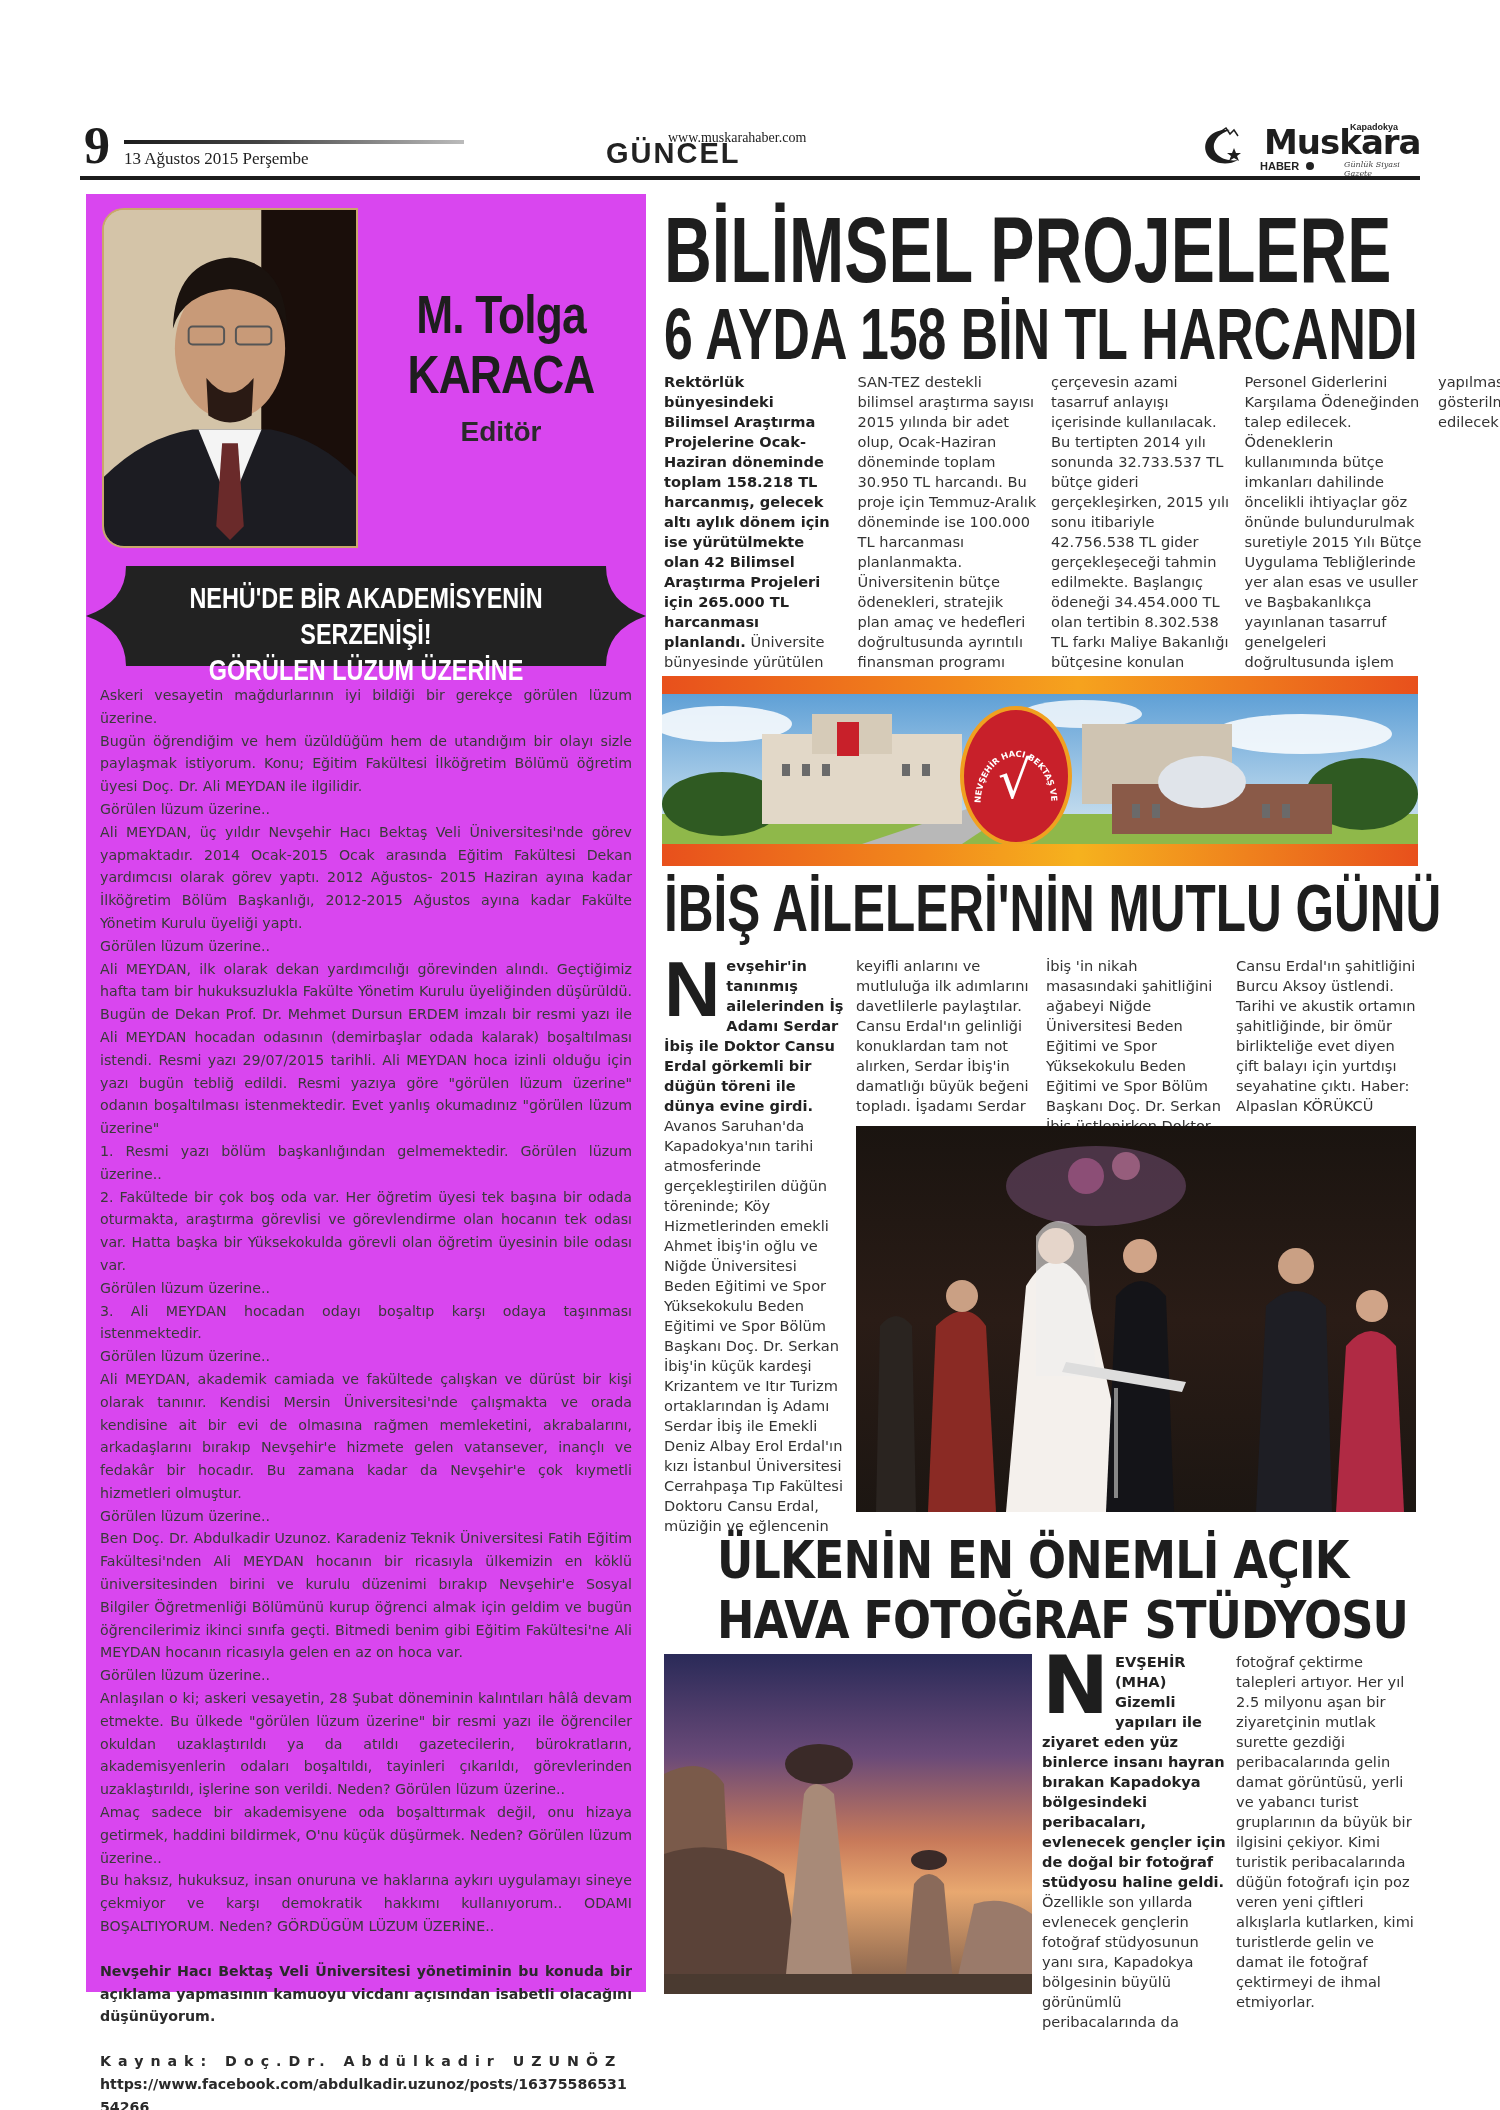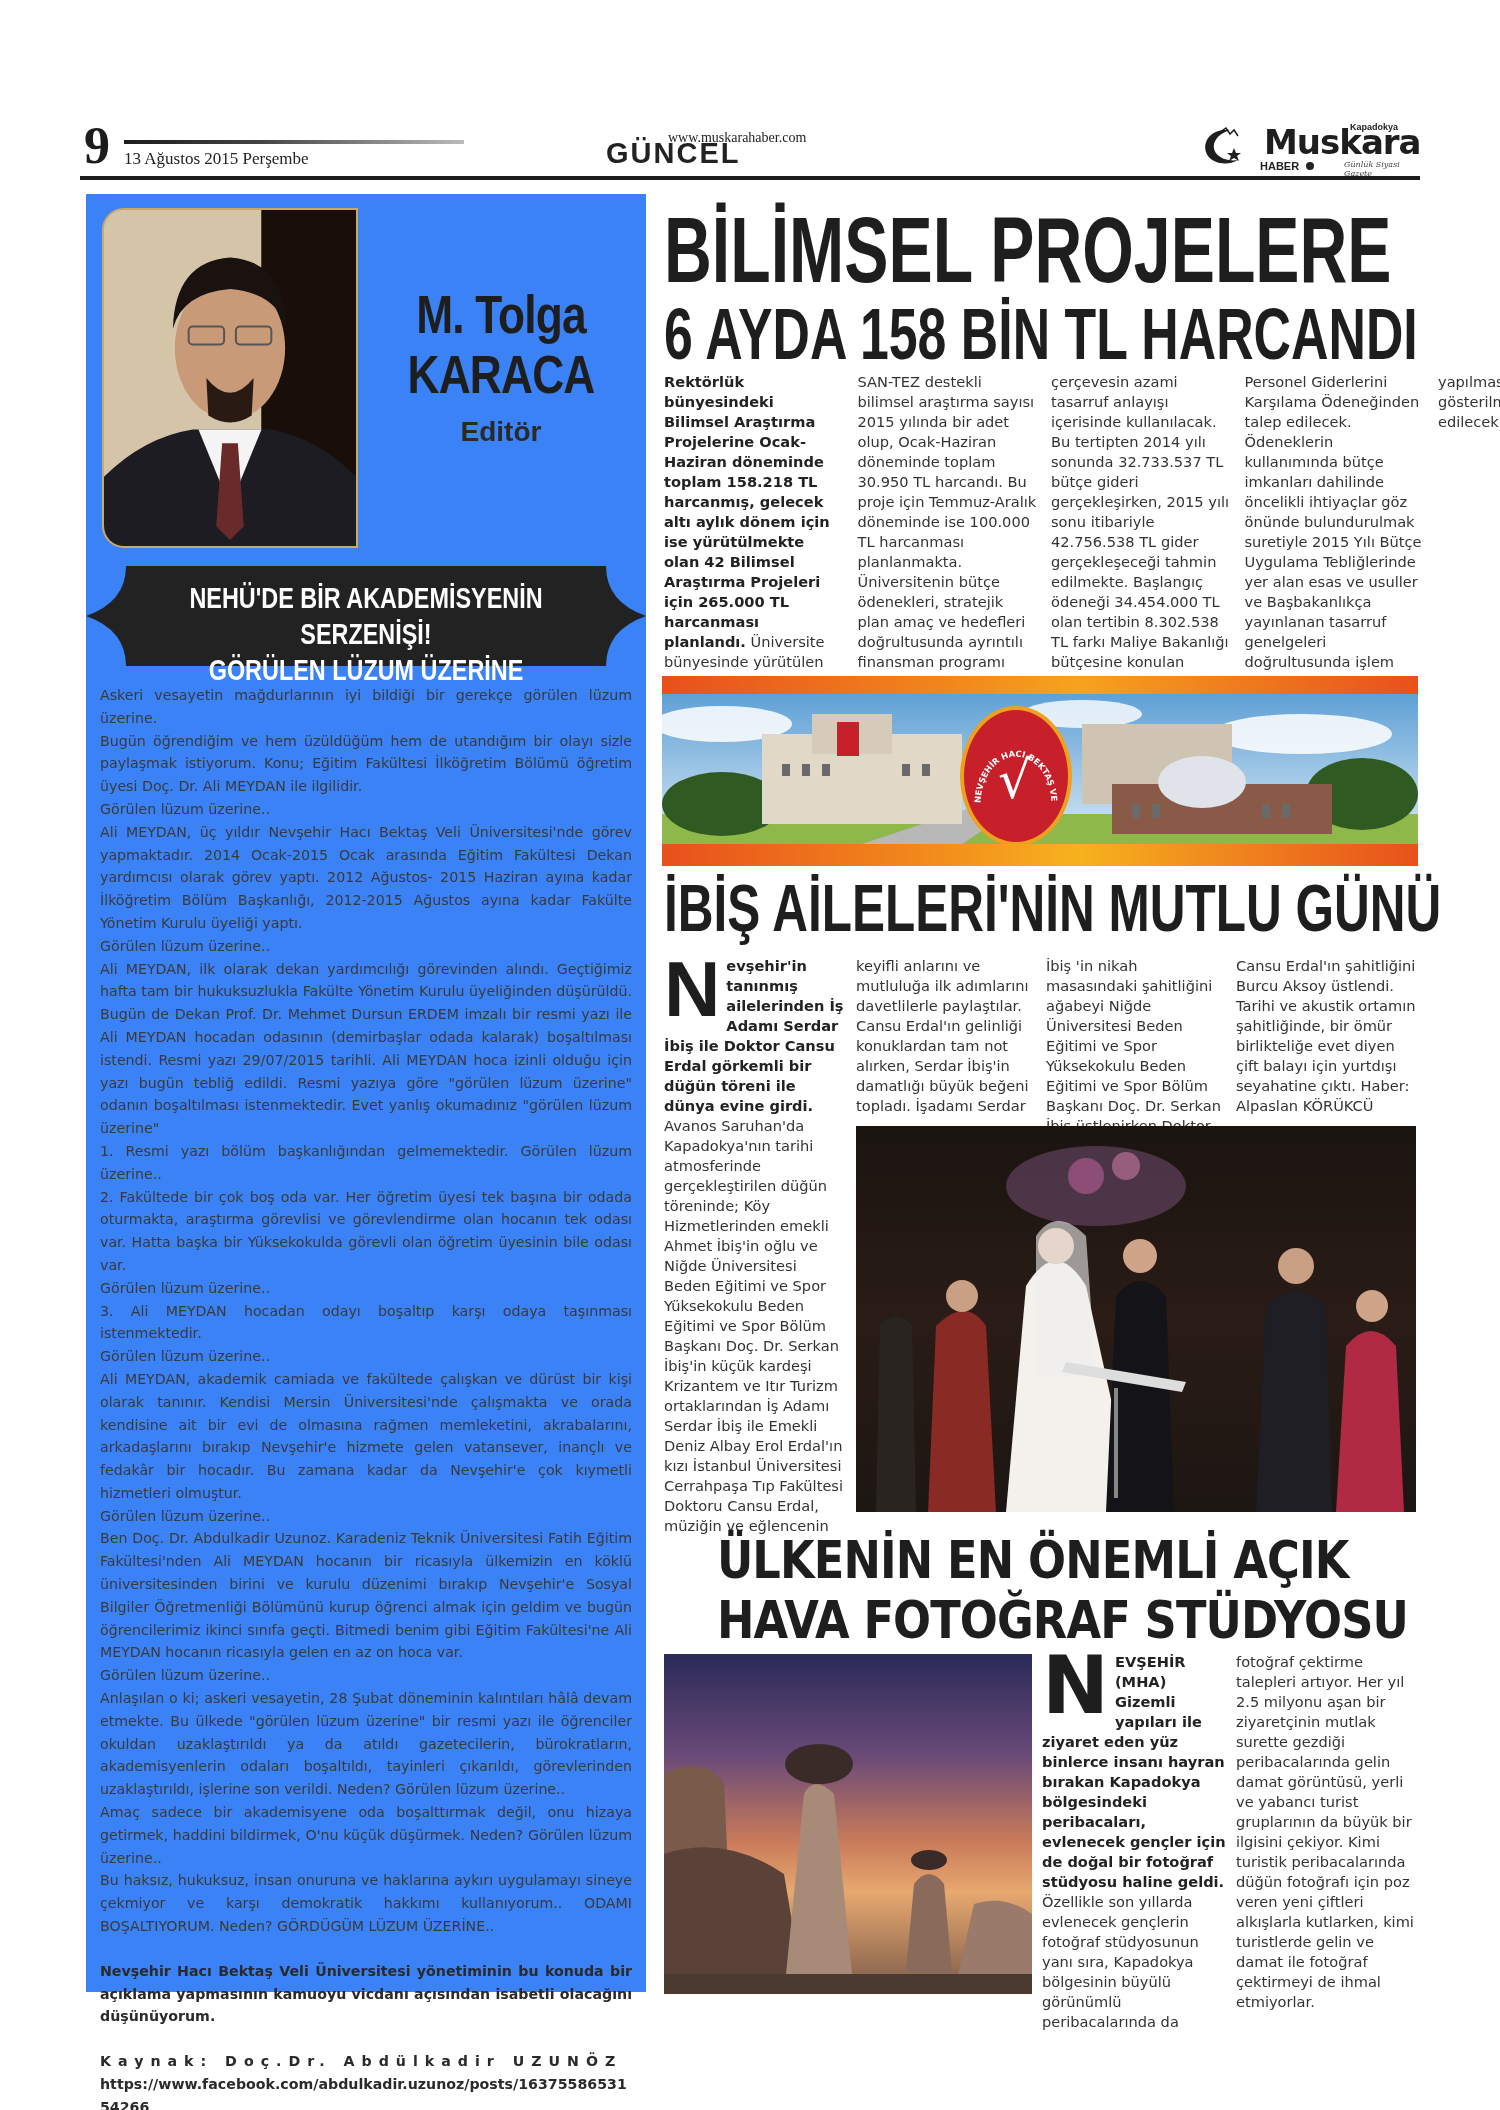--- a/index.html
+++ b/index.html
@@ -16,21 +16,21 @@
   .logo { position: absolute; left: 1120px; top: 0; width: 220px; height: 52px; }
   .logo-swoosh { position: absolute; left: 0; top: 6px; width: 46px; height: 40px; }
   .logo-kapadokya { position: absolute; left: 110px; top: 2px; font-size: 9px; font-weight: bold; color: #222; margin-left: 40px; }
   .logo-main { position: absolute; left: 64px; top: 4px; font-family: "DejaVu Sans", sans-serif; font-weight: bold; font-size: 34px; letter-spacing: -1px; color: #1e1e1e; line-height: 36px; }
   .logo-haber { position: absolute; left: 60px; top: 40px; font-size: 11px; font-weight: bold; color: #222; }
   .logo-dot { position: absolute; left: 106px; top: 42px; width: 8px; height: 8px; border-radius: 50%; background: #222; }
   .logo-tag { position: absolute; left: 120px; top: 40px; font-family: "DejaVu Serif", serif; font-style: italic; font-size: 8px; color: #444; margin-left: 24px; }
   .bottom-rule { position: absolute; left: 80px; top: 176px; width: 1340px; height: 4px; background: #1c1c1c; }
 
   
-  .left-col { position: absolute; left: 86px; top: 194px; width: 560px; height: 1798px; background: #3b82f6; }
+  .left-col { position: absolute; left: 86px; top: 194px; width: 560px; height: 1798px; background: #d946ef; }
   .portrait { position: absolute; left: 16px; top: 14px; width: 256px; height: 340px; border-radius: 22px 0 0 22px; border: 2px solid #c9a86a; overflow: hidden;
     background: linear-gradient(90deg, #d8c8b0 0%, #c8b89c 60%, #2a1a12 60%, #1a0e0a 100%); }
   .portrait svg { position: absolute; left: 0; top: 0; width: 100%; height: 100%; }
   .columnist-name { position: absolute; left: 300px; top: 90px; width: 230px; text-align: center; font-family: "Liberation Sans", sans-serif; font-weight: bold; font-size: 54px; line-height: 60px; color: #1e1e1e; transform: scaleX(0.82); transform-origin: center; letter-spacing: -1px; }
   .columnist-role { position: absolute; left: 300px; top: 222px; width: 230px; text-align: center; font-weight: bold; font-size: 28px; color: #2a2a2a; }
 
   .banner { position: absolute; left: 0; top: 372px; width: 560px; height: 100px; }
   .banner svg { position: absolute; left: 0; top: 0; }
   .banner-text { position: absolute; left: 0; top: 14px; width: 560px; text-align: center; color: #fff; font-weight: bold; font-size: 30px; line-height: 36px; transform: scaleX(0.78); transform-origin: center; }
 

